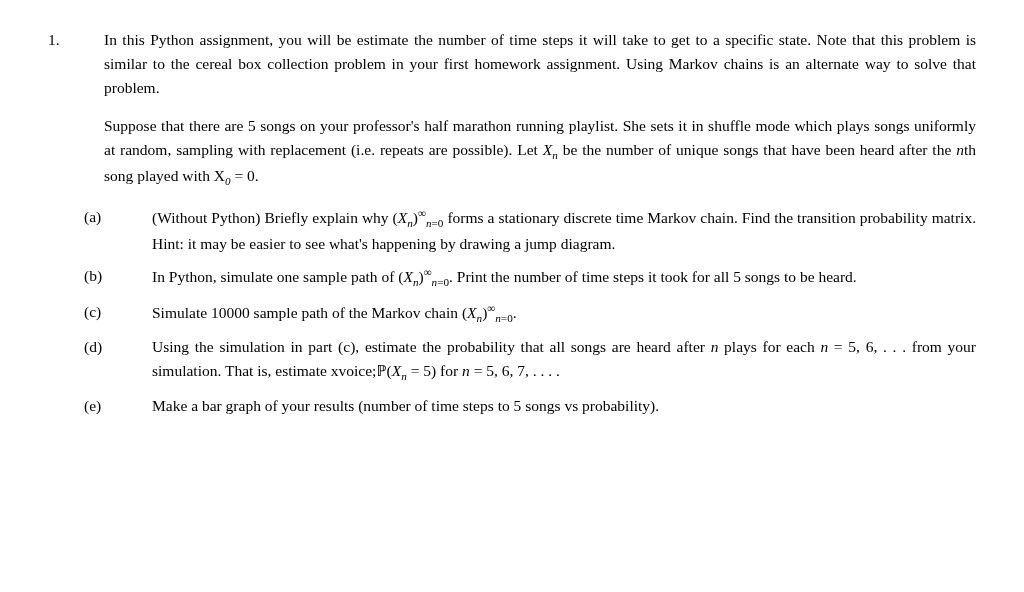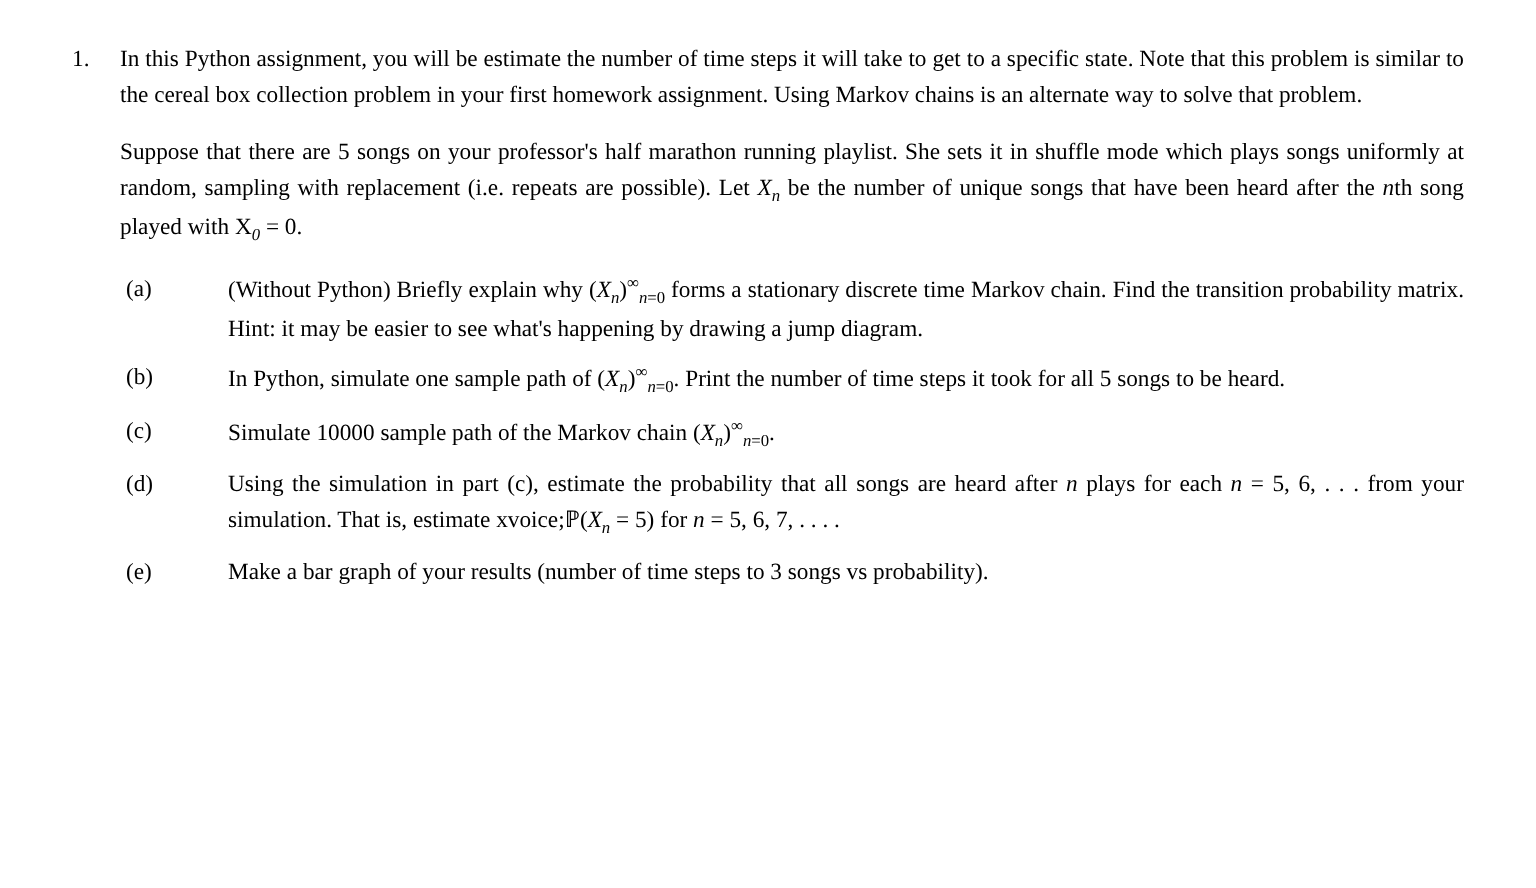--- a/index.html
+++ b/index.html
@@ -27,20 +27,21 @@
       width: 32px;
       padding-top: 0px;
       font-size: 15.5px;
     }
     .problem-content {
       flex: 1;
     }
     .paragraph {
       margin-bottom: 14px;
       text-align: justify;
+      margin-left: 24px;
     }
     .parts-list {
       list-style: none;
       padding: 0;
       margin: 0;
     }
     .part-item {
       display: flex;
       flex-direction: row;
       margin-bottom: 8px;
@@ -103,19 +104,19 @@
       <li class="part-item">
         <span class="part-label">(d)</span>
         <span class="part-content">
           Using the simulation in part (c), estimate the probability that all songs are heard after <span class="math-inline">n</span> plays for each <span class="math-inline">n</span> = 5, 6, . . . from your simulation.  That is, estimate xvoice;<span style="font-family: serif;">ℙ</span>(<span class="math-inline">X</span><sub class="math-inline">n</sub> = 5) for <span class="math-inline">n</span> = 5, 6, 7, . . . .
         </span>
       </li>
 
       <li class="part-item">
         <span class="part-label">(e)</span>
         <span class="part-content">
-          Make a bar graph of your results (number of time steps to 3 songs vs probability).
+          Make a bar graph of your results (number of time steps to 5 songs vs probability).
         </span>
       </li>
 
     </ul>
   </div>
 </div>
 
 </body></html>

